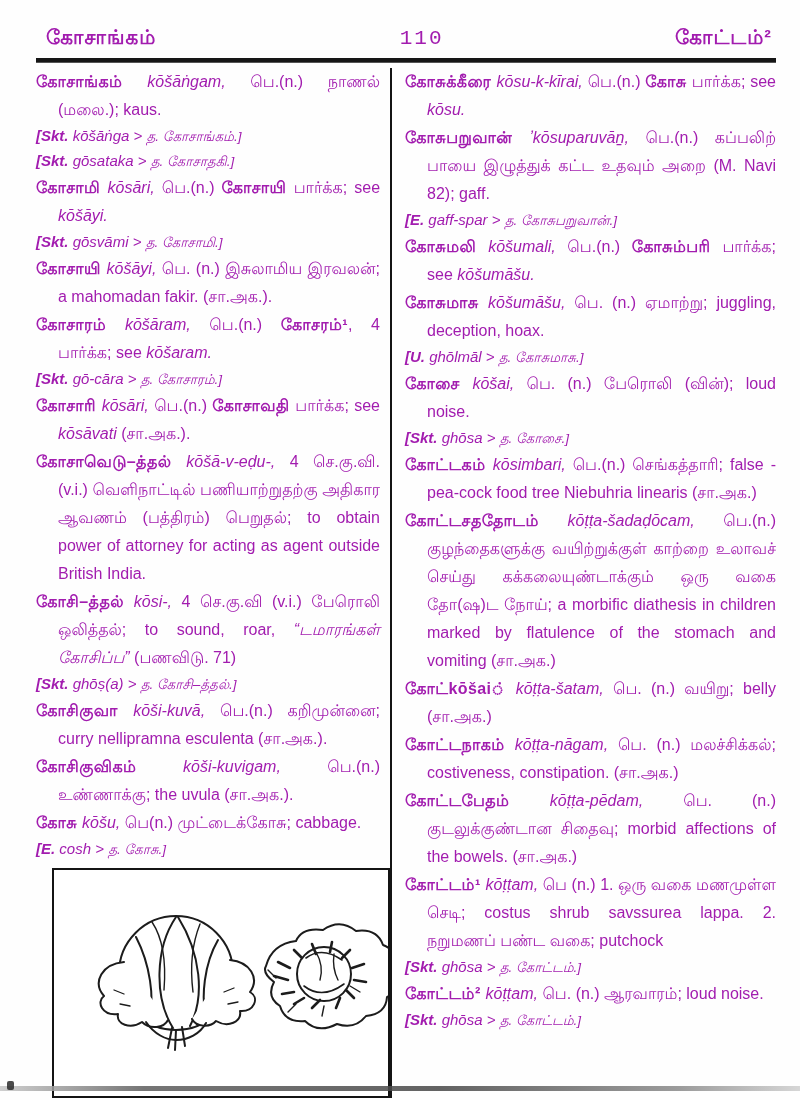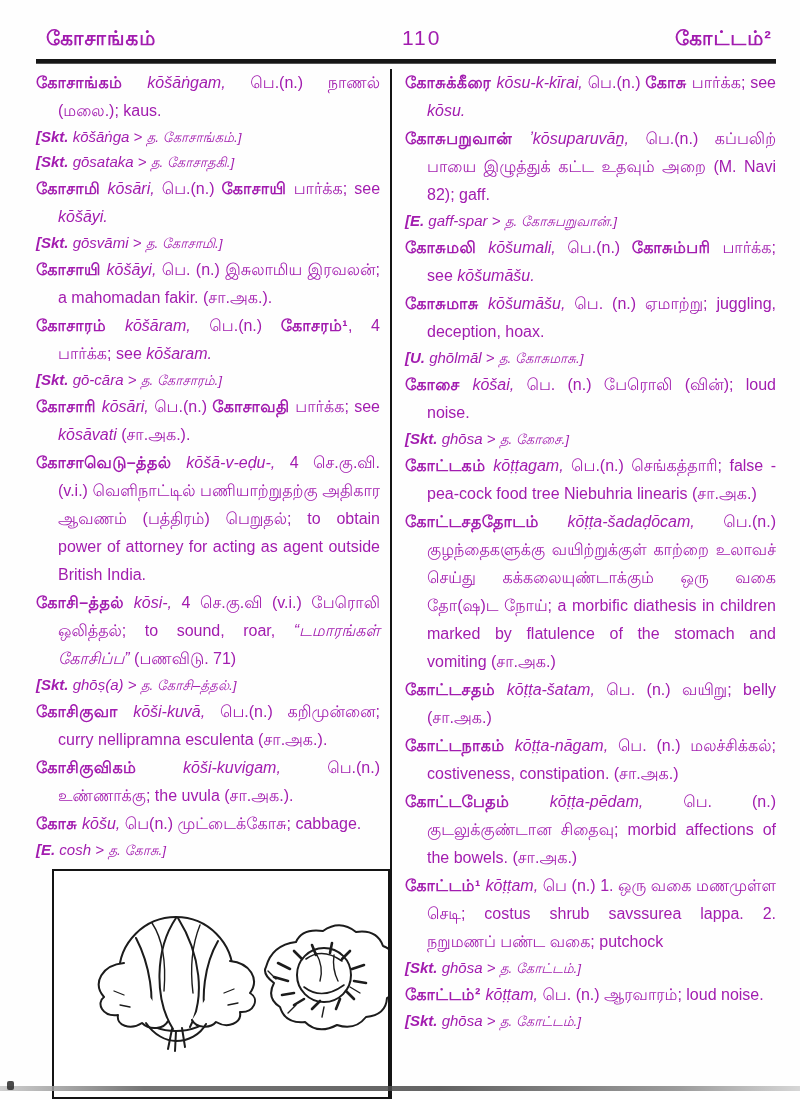--- a/index.html
+++ b/index.html
@@ -16,21 +16,21 @@
   .inner{padding:26px 24px 0 36px;}
   
   .hdr{
     display:flex;justify-content:space-between;align-items:baseline;
     padding:0 4px 0 10px;
   }
   .hdr .hw-left,.hdr .hw-right{
     font-weight:bold;font-size:20px;letter-spacing:1px;
   }
   .hdr .pageno{
-    font-family:Liberation Sans, sans-serif;
+    font-family:Liberation Mono, monospace;
     font-size:21px;letter-spacing:2px;font-weight:normal;
     transform:translateX(6px);
   }
   .hdr-rule{
     height:4px;background:#161616;margin-top:7px;
     box-shadow:0 1px 0 #555;
   }
   
   .columns{display:flex;align-items:stretch;margin-top:6px;}
   .col{box-sizing:border-box;}
@@ -136,23 +136,23 @@
       <div class="col col-right">
         <div class="entries">
             <p class="entry"><span class="b">கோசுக்கீரை </span><span class="i">kōsu-k-kīrai, </span><span class="">பெ.(n.) </span><span class="b">கோசு </span><span class="">பார்க்க; see </span><span class="i">kōsu.</span></p>
             <p class="entry"><span class="b">கோசுபறுவான் </span><span class="i">ʼkōsuparuvāṉ, </span><span class="">பெ.(n.) கப்பலிற் பாயை இழுத்துக் கட்ட உதவும் அறை (M. Navi 82); gaff.</span></p>
             <p class="etym"><span class="bi">[E. </span><span class="i">gaff-spar</span><span class="i"> &gt; </span><span class="i sm">த. கோசுபறுவான்.]</span></p>
             <p class="entry"><span class="b">கோசுமலி </span><span class="i">kōšumali, </span><span class="">பெ.(n.) </span><span class="b">கோசும்பரி </span><span class="">பார்க்க; see </span><span class="i">kōšumāšu.</span></p>
             <p class="entry"><span class="b">கோசுமாசு </span><span class="i">kōšumāšu, </span><span class="">பெ. (n.) ஏமாற்று; juggling, deception, hoax.</span></p>
             <p class="etym"><span class="bi">[U. </span><span class="i">ghōlmāl</span><span class="i"> &gt; </span><span class="i sm">த. கோசுமாசு.]</span></p>
             <p class="entry"><span class="b">கோசை </span><span class="i">kōšai, </span><span class="">பெ. (n.) பேரொலி (வின்); loud noise.</span></p>
             <p class="etym"><span class="bi">[Skt. </span><span class="i">ghōsa</span><span class="i"> &gt; </span><span class="i sm">த. கோசை.]</span></p>
-            <p class="entry"><span class="b">கோட்டகம் </span><span class="i">kōṭṭagam, </span><span class="">பெ.(n.) செங்கத்தாரி; false - pea-cock food tree Niebuhria linearis (சா.அக.)</span></p>
+            <p class="entry"><span class="b">கோட்டகம் </span><span class="i">kōsimbari, </span><span class="">பெ.(n.) செங்கத்தாரி; false - pea-cock food tree Niebuhria linearis (சா.அக.)</span></p>
             <p class="entry"><span class="b">கோட்டசததோடம் </span><span class="i">kōṭṭa-šadaḍōcam, </span><span class="">பெ.(n.) குழந்தைகளுக்கு வயிற்றுக்குள் காற்றை உலாவச் செய்து கக்கலையுண்டாக்கும் ஒரு வகை தோ(ஷ)ட நோய்; a morbific diathesis in children marked by flatulence of the stomach and vomiting (சா.அக.)</span></p>
-            <p class="entry"><span class="b">கோட்டசதம் </span><span class="i">kōṭṭa-šatam, </span><span class="">பெ. (n.) வயிறு; belly (சா.அக.)</span></p>
+            <p class="entry"><span class="b">கோட்kōšai் </span><span class="i">kōṭṭa-šatam, </span><span class="">பெ. (n.) வயிறு; belly (சா.அக.)</span></p>
             <p class="entry"><span class="b">கோட்டநாகம் </span><span class="i">kōṭṭa-nāgam, </span><span class="">பெ. (n.) மலச்சிக்கல்; costiveness, constipation. (சா.அக.)</span></p>
             <p class="entry"><span class="b">கோட்டபேதம் </span><span class="i">kōṭṭa-pēdam, </span><span class="">பெ. (n.) குடலுக்குண்டான சிதைவு; morbid affections of the bowels. (சா.அக.)</span></p>
             <p class="entry"><span class="b">கோட்டம்¹ </span><span class="i">kōṭṭam, </span><span class="">பெ (n.) 1. ஒரு வகை மணமுள்ள செடி; costus shrub savssurea lappa. 2. நறுமணப் பண்ட வகை; putchock</span></p>
             <p class="etym"><span class="bi">[Skt. </span><span class="i">ghōsa</span><span class="i"> &gt; </span><span class="i sm">த. கோட்டம்.]</span></p>
             <p class="entry"><span class="b">கோட்டம்² </span><span class="i">kōṭṭam, </span><span class="">பெ. (n.) ஆரவாரம்; loud noise.</span></p>
             <p class="etym"><span class="bi">[Skt. </span><span class="i">ghōsa</span><span class="i"> &gt; </span><span class="i sm">த. கோட்டம்.]</span></p>
           </div>
       </div>
     </div>
   </div>

